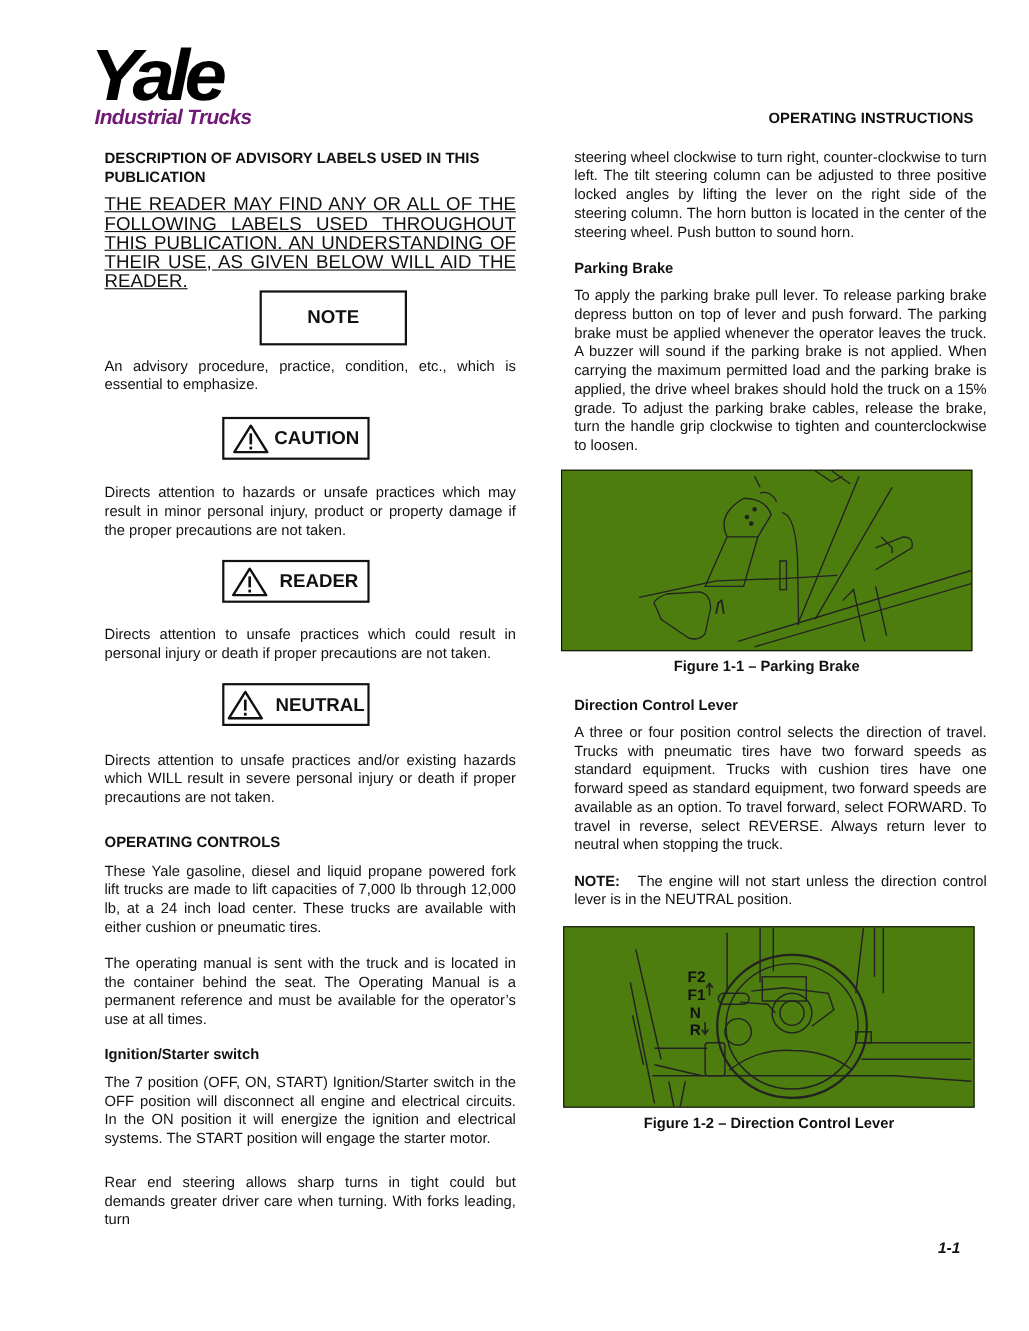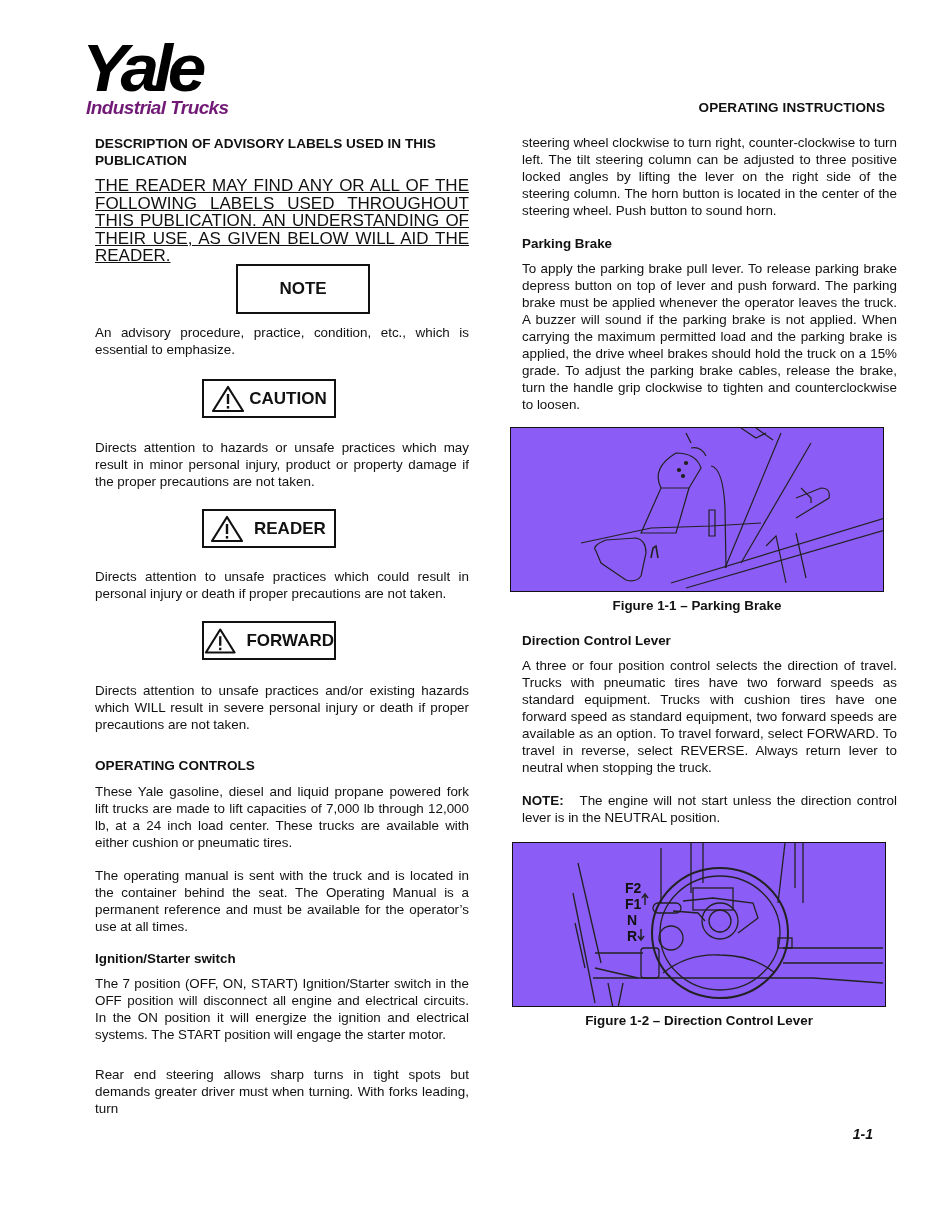--- a/index.html
+++ b/index.html
@@ -10,21 +10,21 @@
     .page-header { right: 50px; top: 100px; font-weight: bold; font-size: 13.5px; letter-spacing: 0.1px; }
     .col { position: absolute; font-size: 13.4px; line-height: 17px; margin-left: 12px; }
     .col-left { left: 83px; width: 374px; }
     .col-right { left: 510px; width: 375px; }
     .h-upper { font-weight: bold; font-size: 13.6px; line-height: 17px; margin: 0; }
     .h-sub { font-weight: bold; font-size: 13.4px; line-height: 17px; margin: 0; }
     p { margin: 0; text-align: justify; }
     .caps-para { font-size: 17px; line-height: 17.5px; text-align: justify; text-decoration: underline; }
     .label-box { position: absolute; border: 2px solid #111; box-sizing: border-box; display: flex; align-items: center; justify-content: center; font-weight: bold; font-size: 17px; background: #fff; }
     .label-box .tri { width: 34px; height: 28px; margin-right: 4px; }
-    .figure { position: absolute; border: 1.6px solid #111; box-sizing: border-box; background: #8b5cf6; overflow: hidden; }
+    .figure { position: absolute; border: 1.6px solid #111; box-sizing: border-box; background: #4d7c0f; overflow: hidden; }
     .caption { position: absolute; font-weight: bold; font-size: 13.4px; text-align: center; }
     .page-number { position: absolute; right: 62px; top: 1126px; font-weight: bold; font-style: italic; font-size: 14px; }
     .note-lead { font-weight: bold; }
   </style>
 </head>
 <body>
 
 <div class="abs logo-yale">Yale</div>
 <div class="abs logo-sub">Industrial Trucks</div>
 <div class="abs page-header">OPERATING INSTRUCTIONS</div>
@@ -64,39 +64,39 @@
 <div class="col col-left" style="top:568px;">
   <p>Directs attention to unsafe practices which could result in personal injury or death if proper precautions are not taken.</p>
 </div>
 
 <div class="label-box" style="left:202px; top:621px; width:134px; height:39px;">
   <svg class="tri" viewBox="0 0 34 28">
       <polygon points="17,2 32,26 2,26" fill="none" stroke="#111" stroke-width="2.2" stroke-linejoin="round"></polygon>
       <rect x="15.8" y="9" width="2.4" height="10" fill="#111"></rect>
       <rect x="15.8" y="21" width="2.4" height="2.6" fill="#111"></rect>
     </svg>
-  <span style="margin-left:6px;">FORWARD</span>
+  <span style="margin-left:6px;">NEUTRAL</span>
 </div>
 <div class="col col-left" style="top:682px;">
   <p>Directs attention to unsafe practices and/or existing hazards which WILL result in severe personal injury or death if proper precautions are not taken.</p>
 </div>
 
 <div class="col col-left" style="top:757px;">
   <h2 class="h-upper">OPERATING CONTROLS</h2>
   <p style="margin-top:9px;">These Yale gasoline, diesel and liquid propane powered fork lift trucks are made to lift capacities of 7,000 lb through 12,000 lb, at a 24 inch load center. These trucks are available with either cushion or pneumatic tires.</p>
   <p style="margin-top:16px;">The operating manual is sent with the truck and is located in the container behind the seat. The Operating Manual is a permanent reference and must be available for the operator’s use at all times.</p>
 </div>
 
 <div class="col col-left" style="top:950px;">
   <h3 class="h-sub">Ignition/Starter switch</h3>
   <p style="margin-top:8px;">The 7 position (OFF, ON, START) Ignition/Starter switch in the OFF position will disconnect all engine and electrical circuits. In the ON position it will energize the ignition and electrical systems. The START position will engage the starter motor.</p>
 </div>
 
 <div class="col col-left" style="top:1058px;">
-  <p style="margin-top:8px;">Rear end steering allows sharp turns in tight spots but demands greater driver must when turning. With forks leading, turn</p>
+  <p style="margin-top:8px;">Rear end steering allows sharp turns in tight could but demands greater driver care when turning. With forks leading, turn</p>
 </div>
 
 <div class="col col-right" style="top:134px;">
   <p>steering wheel clockwise to turn right, counter-clockwise to turn left. The tilt steering column can be adjusted to three positive locked angles by lifting the lever on the right side of the steering column. The horn button is located in the center of the steering wheel. Push button to sound horn.</p>
 </div>
 
 <div class="col col-right" style="top:235px;">
   <h3 class="h-sub">Parking Brake</h3>
   <p style="margin-top:8px;">To apply the parking brake pull lever. To release parking brake depress button on top of lever and push forward. The parking brake must be applied whenever the operator leaves the truck. A buzzer will sound if the parking brake is not applied. When carrying the maximum permitted load and the parking brake is applied, the drive wheel brakes should hold the truck on a 15% grade. To adjust the parking brake cables, release the brake, turn the handle grip clockwise to tighten and counterclockwise to loosen.</p>
 </div>

